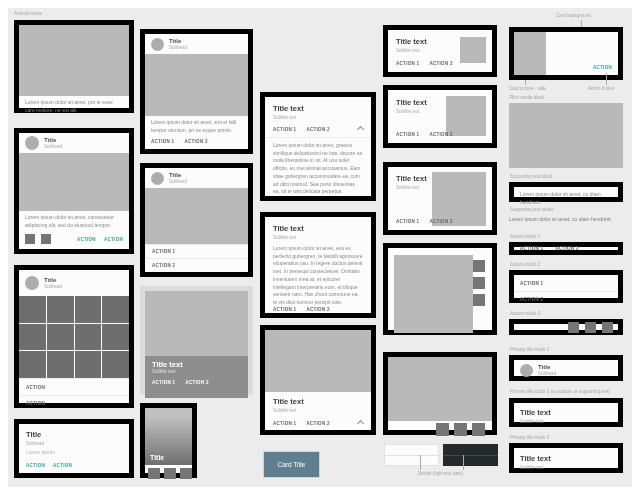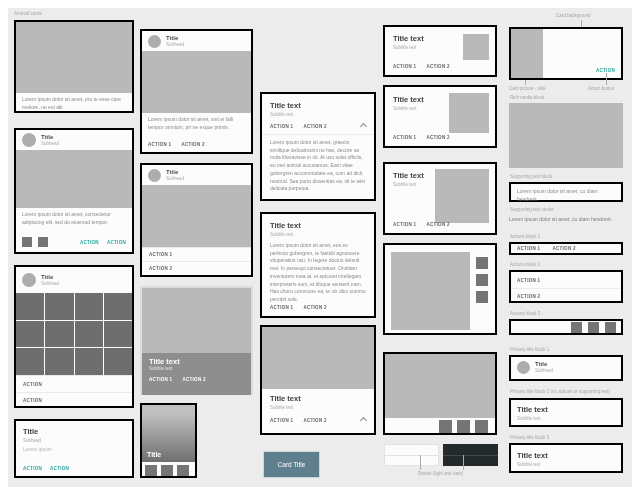--- a/index.html
+++ b/index.html
@@ -1,19 +1,19 @@
 <!DOCTYPE html>
 <html style="--accent: #26a69a; --slate: #5f7e8e;"><head>
 <meta charset="utf-8">
 <style>
   *{margin:0;padding:0;box-sizing:border-box}
   html,body{width:640px;height:495px}
   body{position:relative;background:#fff;font-family:"Liberation Sans",sans-serif;overflow:hidden}
   #canvas{position:absolute;left:8px;top:8px;width:624px;height:479px;background:#ececec}
-  .card{position:absolute;background:#fcfcfc;border:2px solid #000000}
+  .card{position:absolute;background:#fcfcfc;border:5px solid #000000}
   .img{background:#b9b9b9}
   .av{border-radius:50%;background:#adadad;flex:0 0 auto}
   .hdr{display:flex;align-items:center;gap:5px;padding:3px 6px}
   .ht{font-size:6px;font-weight:bold;color:#4f4f4f;line-height:1.35}
   .hs{font-size:4.5px;color:#a9a9a9;line-height:1.35}
   .tt{font-size:7.5px;font-weight:bold;color:#3e3e3e;line-height:1.2}
   .st{font-size:4.5px;color:#a9a9a9;line-height:1.3}
   .bd{font-size:5px;color:#8a8a8a;line-height:1.55}
   .act{font-size:4.5px;font-weight:bold;color:#636363;letter-spacing:.3px;cursor:pointer;white-space:nowrap}
   .teal{color:var(--accent,#26a69a)}

